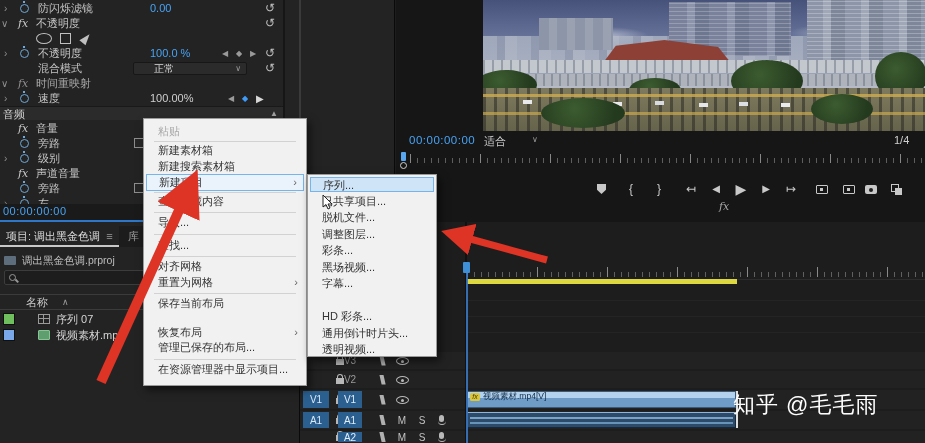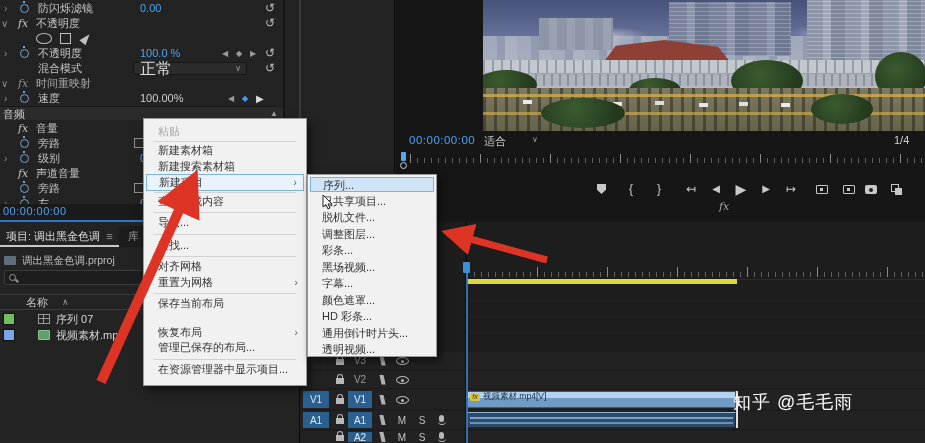--- a/index.html
+++ b/index.html
@@ -10,27 +10,27 @@
   
   .fxpanel{position:absolute;left:0;top:0;width:395px;height:226px;background:#232323;border-right:1px solid #0a0a0a;}
   .fxpanel .col-divider{position:absolute;left:283px;top:0;width:2px;height:226px;background:#161616;}
   .fxpanel .scrollline{position:absolute;left:299px;top:0;width:2px;height:212px;background:#3a3a3a;}
   .er{position:absolute;left:0;width:283px;height:15px;}
   .er .disc{position:absolute;left:4px;top:1px;font-size:10px;color:#8f8f8f;line-height:13px;}
   .er .sw{position:absolute;left:20px;top:3px;width:9px;height:9px;border:1.5px solid #6fa8d8;border-radius:50%;}
   .er .sw::before{content:'';position:absolute;left:2px;top:-4px;width:2px;height:2px;background:#6fa8d8;}
   .er .fxb{position:absolute;left:18px;top:0;font-style:italic;font-family:"DejaVu Serif",serif;font-size:11px;color:#c9c9c9;line-height:15px;}
   .er .lb{position:absolute;left:38px;top:0;font-size:11px;line-height:15px;color:#c4c4c4;white-space:nowrap;}
-  .er .val{position:absolute;left:140px;top:0;font-size:11px;line-height:15px;color:#47a3f5;}
+  .er .val{position:absolute;left:150px;top:0;font-size:11px;line-height:15px;color:#47a3f5;}
   .er .val.plain{color:#cfcfcf;}
   .er .rst{position:absolute;left:265px;top:0;font-size:12px;line-height:15px;color:#bdbdbd;}
   .er .kfp{position:absolute;top:0;font-size:8px;line-height:15px;color:#9a9a9a;}
   .er .chk{position:absolute;left:134px;top:2px;width:10px;height:10px;border:1px solid #8d8d8d;background:#262626;}
   .er .dd{position:absolute;left:133px;top:1px;width:114px;height:13px;background:#2b2b2b;border:1px solid #171717;border-radius:2px;}
-  .er .dd .ddt{position:absolute;left:6px;top:0;font-size:16px;line-height:12px;color:#dcdcdc;}
+  .er .dd .ddt{position:absolute;left:20px;top:0;font-size:10px;line-height:12px;color:#dcdcdc;}
   .er .dd .ddc{position:absolute;right:5px;top:0;font-size:8px;line-height:12px;color:#9a9a9a;}
   .shape-ellipse{position:absolute;left:36px;top:2px;width:16px;height:11px;border:1.5px solid #c0c0c0;border-radius:50%;}
   .shape-rect{position:absolute;left:60px;top:2px;width:11px;height:11px;border:1.5px solid #c0c0c0;}
   .shape-pen{position:absolute;left:82px;top:2px;width:0;height:0;border-left:4px solid transparent;border-right:4px solid transparent;border-bottom:11px solid #c0c0c0;transform:rotate(40deg);}
   .sectionrow{position:absolute;left:0;top:106px;width:283px;height:14px;background:#2b2b2b;border-top:1px solid #191919;}
   .sectionrow .lb{position:absolute;left:3px;top:0;font-size:11px;line-height:14px;color:#d2d2d2;}
   .sectionrow .up{position:absolute;left:270px;top:0;font-size:8px;line-height:14px;color:#a0a0a0;}
   .fxtc-bg{position:absolute;left:0;top:204px;width:283px;height:16px;background:#1a1a1a;}
   .fxtc{position:absolute;left:3px;top:205px;font-size:11px;letter-spacing:.5px;color:#47a3f5;}
   .fxblueline{position:absolute;left:0;top:220px;width:300px;height:2px;background:#2d76c8;}
@@ -118,21 +118,21 @@
   .tl-ruler::before{content:'';position:absolute;left:0;right:0;bottom:2px;height:5px;
     background:repeating-linear-gradient(90deg,#606060 0 1px,transparent 1px 7px);}
   .tl-ruler::after{content:'';position:absolute;left:0;right:0;bottom:2px;height:10px;
     background:repeating-linear-gradient(90deg,#8a8a8a 0 1px,transparent 1px 70px);}
   .workbar{position:absolute;left:167px;top:57px;width:270px;height:5px;background:#ddd83f;}
   .tl-ph-head{position:absolute;left:163px;top:40px;width:7px;height:11px;background:#3f8fd6;border-radius:1px;}
   .tl-ph-line{position:absolute;left:166px;top:44px;width:2px;height:177px;background:#3a78c2;opacity:.9;}
   .tl-faint{position:absolute;left:166px;right:0;height:1px;background:#242424;}
   .trow{position:absolute;left:0;width:625px;background:#222;}
   .trow .patch{position:absolute;left:3px;top:1px;bottom:1px;width:26px;background:#2a5f8f;color:#d9e9f8;font-size:10px;text-align:center;display:flex;align-items:center;justify-content:center;}
-  .trow .tname{position:absolute;left:48px;top:1px;bottom:1px;width:24px;font-size:10px;color:#9a9a9a;display:flex;align-items:center;justify-content:center;}
+  .trow .tname{position:absolute;left:38px;top:1px;bottom:1px;width:24px;font-size:10px;color:#9a9a9a;display:flex;align-items:center;justify-content:center;}
   .trow .tname.on{background:#2a5f8f;color:#e2eefa;}
   .lockico{position:absolute;left:36px;top:50%;margin-top:-2px;width:8px;height:6px;background:#b8b8b8;}
   .lockico::before{content:'';position:absolute;left:1px;top:-4px;width:4px;height:4px;border:1.5px solid #b8b8b8;border-bottom:none;border-radius:3px 3px 0 0;}
   .syncico{position:absolute;left:78px;top:50%;margin-top:-5px;width:9px;height:10px;background:#b0b0b0;clip-path:polygon(15% 0,60% 0,85% 100%,40% 100%);}
   .eyeico{position:absolute;left:96px;top:50%;margin-top:-4px;width:13px;height:8px;border:1px solid #b8b8b8;border-radius:50%;}
   .eyeico::after{content:'';position:absolute;left:4px;top:2px;width:3px;height:3px;background:#b8b8b8;border-radius:50%;}
   .mslab{position:absolute;top:0;bottom:0;width:12px;font-size:10px;color:#c2c2c2;display:flex;align-items:center;justify-content:center;}
   .micico{position:absolute;left:139px;top:50%;margin-top:-5px;width:5px;height:7px;background:#b8b8b8;border-radius:2.5px;}
   .micico::after{content:'';position:absolute;left:-1.5px;top:6px;width:8px;height:3px;border-bottom:1.5px solid #b8b8b8;border-radius:0 0 4px 4px;}
   .clip-v{position:absolute;left:167px;top:169px;width:269px;height:17px;border:1px solid #3a5a78;
@@ -151,21 +151,21 @@
   .smenu{left:307px;top:174px;width:130px;height:183px;}
   .mi{position:absolute;left:2px;right:2px;height:15px;padding-left:12px;font-size:11px;line-height:15px;color:#333;white-space:nowrap;overflow:hidden;}
   .mi.dis{color:#a8a8a8;}
   .mi.sel{border:1px solid #76b5ea;background:#eaf3fc;height:17px;line-height:15px;}
   .mi.hl{border:1px solid #76b5ea;background:#cfe5f7;}
   .mi .sub{position:absolute;right:6px;top:0;color:#666;font-size:11px;line-height:15px;}
   .msep{position:absolute;left:10px;right:10px;height:1px;background:#d2d2d2;}
 
   
   .arrows{position:absolute;inset:0;z-index:60;pointer-events:none;}
-  .watermark{position:absolute;left:733px;top:390px;z-index:50;font-size:18px;color:#fdfdfd;letter-spacing:1px;}
+  .watermark{position:absolute;left:733px;top:390px;z-index:50;font-size:22px;color:#fdfdfd;letter-spacing:1px;}
   .cursor{position:absolute;left:322px;top:195px;z-index:70;}
 </style>
 </head>
 <body>
 
 <div class="stage">
 
   <div class="fxpanel">
     <div class="er" style="top:1px">
       <span class="disc">›</span>
@@ -426,21 +426,20 @@
   </div>
 
   <div class="menu smenu">
     <div class="mi hl" style="top:2px">序列...</div>
     <div class="mi" style="top:18.5px">已共享项目...</div>
     <div class="mi" style="top:35px">脱机文件...</div>
     <div class="mi" style="top:51.5px">调整图层...</div>
     <div class="mi" style="top:68px">彩条...</div>
     <div class="mi" style="top:84.5px">黑场视频...</div>
     <div class="mi" style="top:101px">字幕...</div>
-    <div class="mi" style="top:117.5px">颜色遮罩...</div>
     <div class="mi" style="top:134px">HD 彩条...</div>
     <div class="mi" style="top:150.5px">通用倒计时片头...</div>
     <div class="mi" style="top:167px">透明视频...</div>
   </div>
 
   <svg class="cursor" width="12" height="16" viewBox="0 0 12 16">
     <path d="M1,0 L1,12 L4,9.5 L6,14 L8,13 L6,9 L10,9 Z" fill="#fff" stroke="#222" stroke-width="1"></path>
   </svg>
 
   <svg class="arrows" width="925" height="443" viewBox="0 0 925 443">

